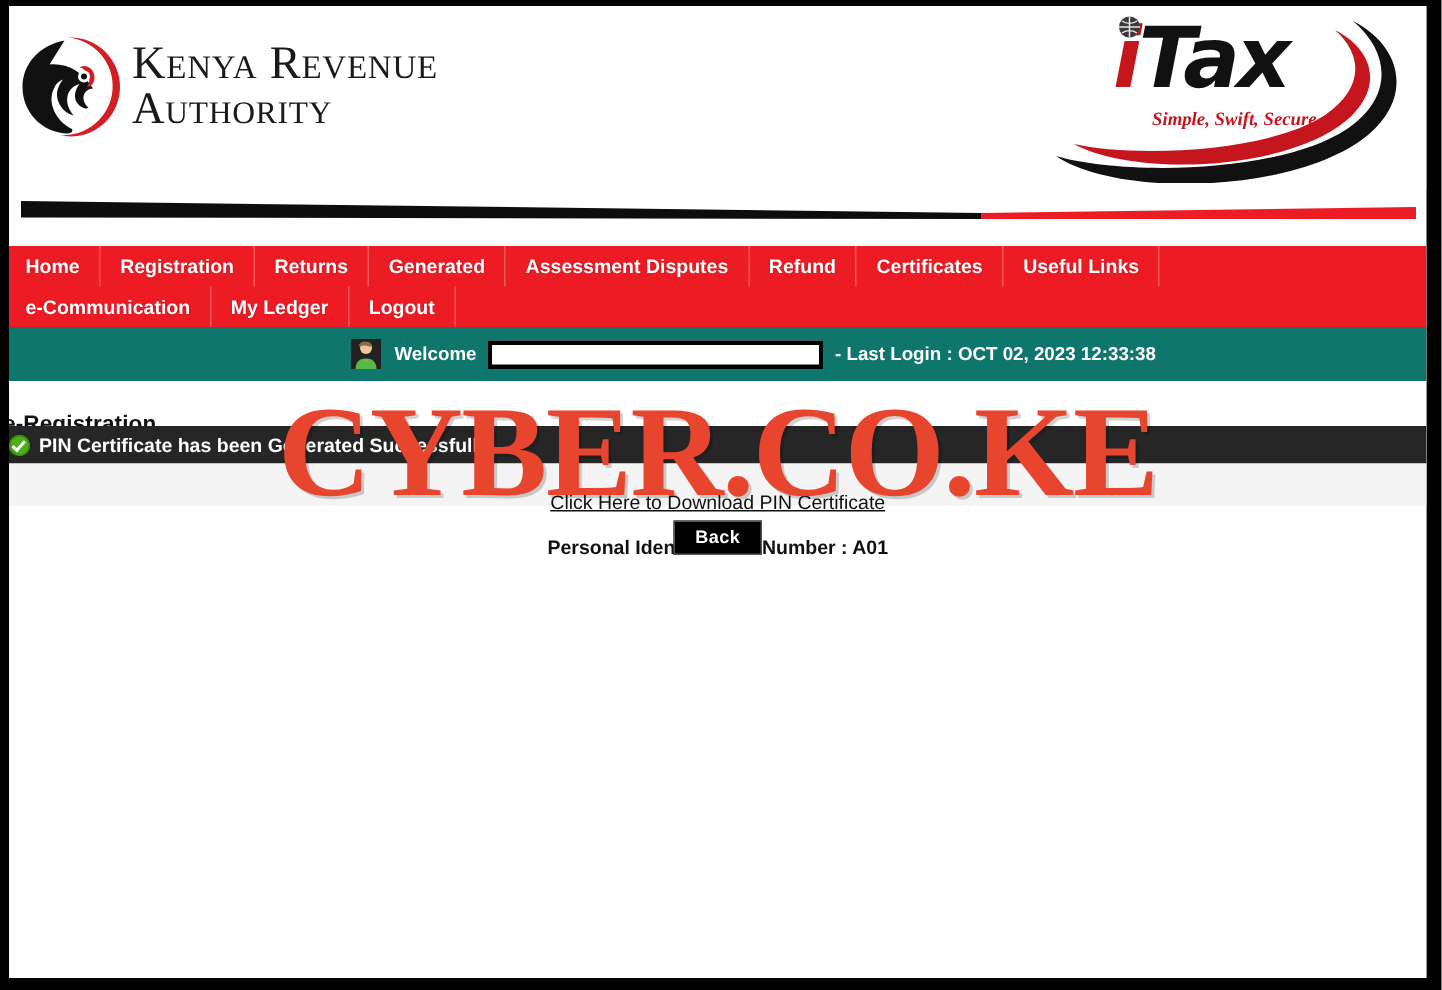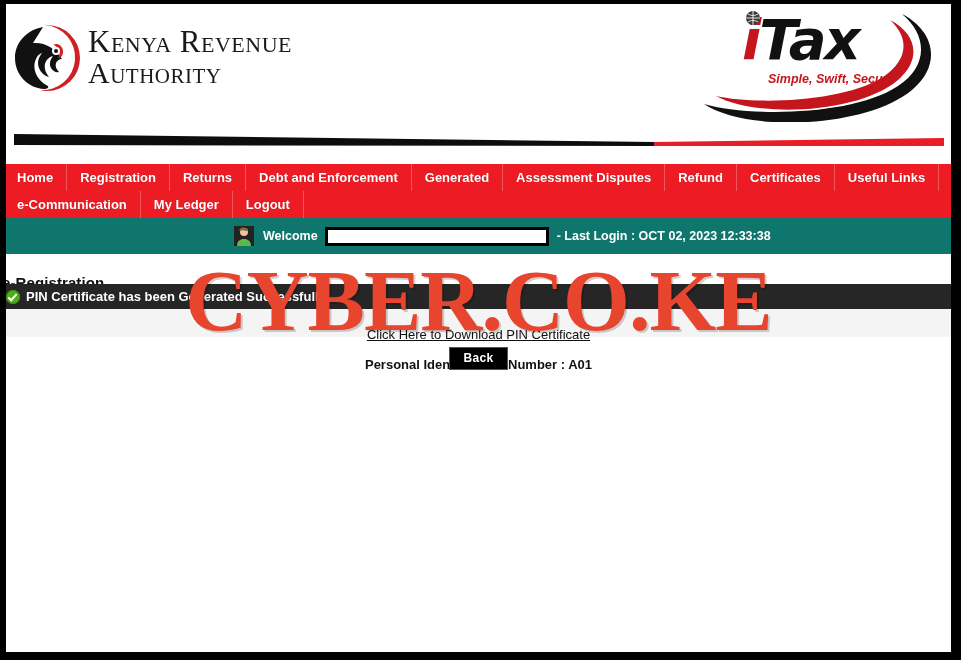--- a/index.html
+++ b/index.html
@@ -86,21 +86,21 @@
     letter-spacing: -2px;
     line-height: 1;
     white-space: nowrap;
   }
   #itax-word .i { color: #c4161c; }
   #itax-word .tax { color: #111111; }
   #itax-tag {
     position: absolute;
     left: 78px;
     top: 68px;
-    font-family: Liberation Sans, sans-serif;
+    font-family: Liberation Serif, serif;
     font-style: italic;
     font-weight: bold;
     font-size: 12.5px;
     color: #c4161c;
     white-space: nowrap;
   }
 
   
   #divider-bar {
     position: absolute;
@@ -367,23 +367,20 @@
       <div class="nav-item">
             <span>Home</span>
           </div>
       <div class="nav-item">
             <span>Registration</span>
           </div>
       <div class="nav-item">
             <span>Returns</span>
           </div>
       <div class="nav-item">
-            <span>Debt and Enforcement</span>
-          </div>
-      <div class="nav-item">
             <span>Generated</span>
           </div>
       <div class="nav-item">
             <span>Assessment Disputes</span>
           </div>
       <div class="nav-item">
             <span>Refund</span>
           </div>
       <div class="nav-item">
             <span>Certificates</span>

